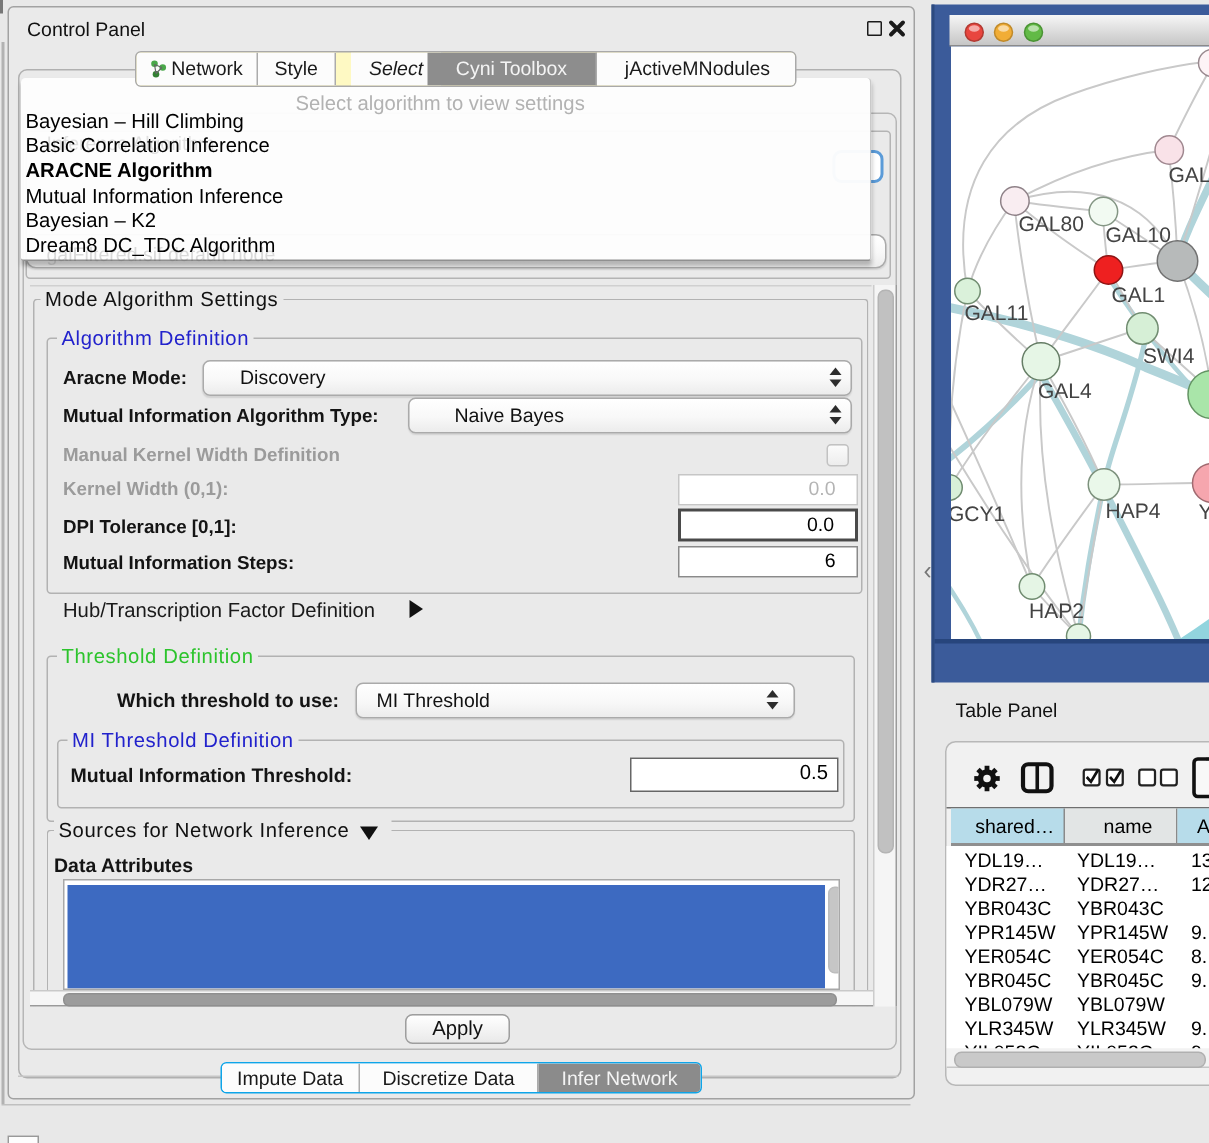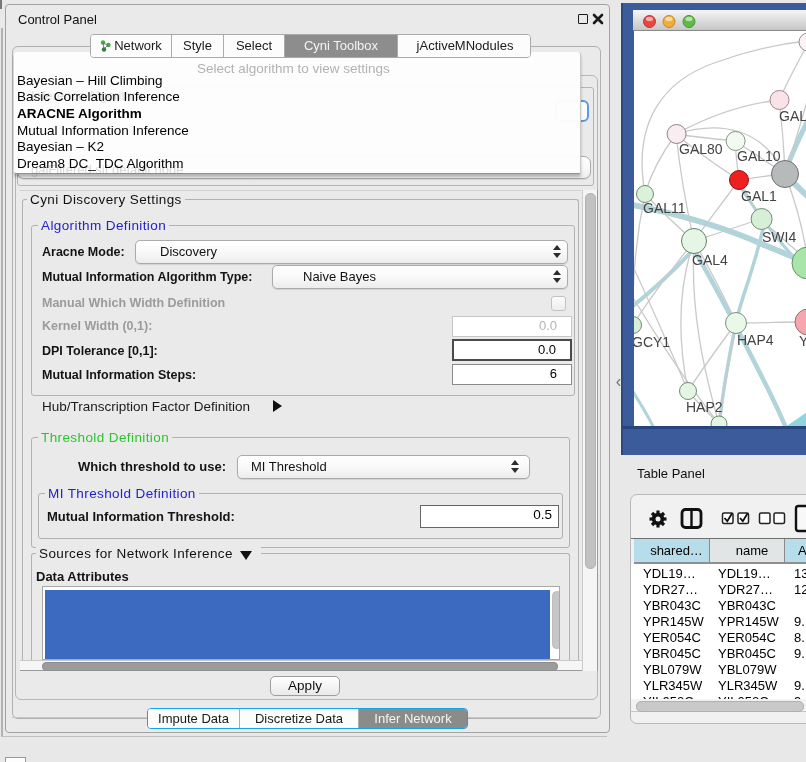--- a/index.html
+++ b/index.html
@@ -31,58 +31,58 @@
 <div class="ab" style="left:12px;top:46px;width:587px;height:671px;border:1px solid #b0b0b0;border-radius:6px;"></div>
 
 <div class="ab" style="left:90px;top:34px;width:441px;height:24px;background:#fef9c3;border:1px solid #a9a9a9;border-radius:4px;box-sizing:border-box;overflow:hidden;z-index:6;">
   <div class="seg" style="left:0;width:81px;"><svg width="11" height="12" style="vertical-align:-2px;margin-right:3px;">
           <circle cx="3" cy="2.5" r="2.2" fill="#4aa84a"></circle>
           <circle cx="8.5" cy="5" r="2.2" fill="#4aa84a"></circle>
           <circle cx="4" cy="9.5" r="2.2" fill="#338033"></circle>
           <path d="M3,3 L8,5 M8,5 L4,9 M3,3 L4,9" stroke="#666" stroke-width="0.8"></path>
         </svg>Network</div>
   <div class="seg" style="left:81px;width:52px;">Style</div>
-  <div class="seg" style="left:133px;width:61px;">Select</div>
+  <div class="seg" style="left:143px;width:61px;font-style:italic;">Select</div>
   <div class="seg" style="left:307px;width:134px;border-right:none;">jActiveMNodules</div>
   <div class="seg" style="left:194px;width:113px;background:#8d8d8d;color:#f4f4f4;">Cyni Toolbox</div>
 </div>
 
 <div class="ab" style="left:15px;top:75px;width:583px;height:625px;border:1px solid #b6b6b6;border-radius:6px;box-sizing:border-box;"></div>
 
 <div class="ab" style="left:17px;top:87px;width:577px;height:99px;border:1px solid #b4b4b4;border-radius:3px;box-sizing:border-box;"></div>
 <div class="ab" style="left:20px;top:190px;width:561px;height:1px;background:#d0d0d0;"></div>
 
 <div class="ab" style="left:555px;top:100px;width:34px;height:22px;border:2.5px solid #5b9bd8;border-radius:6px;background:#fff;box-sizing:border-box;"></div>
 <div class="combo" style="left:17px;top:156px;width:572px;height:21px;border-radius:7px;"></div>
 
 <div class="ab" style="left:14px;top:52px;width:566px;height:121px;background:rgba(253,253,253,0.97);border-bottom:1px solid #909090;border-right:1px solid #c9c9c9;border-radius:3px 3px 2px 2px;box-shadow:0 3px 3px rgba(0,0,0,0.25);"></div>
 <div class="ab" style="left:197px;top:61px;font-size:13.5px;color:#b2b2b2;">Select algorithm to view settings</div>
 <div class="ab" style="left:31px;top:88px;font-size:13px;color:rgba(90,90,90,0.18);">Inference Algorithm</div>
 <div class="ab" style="left:31px;top:162px;font-size:13px;color:rgba(90,90,90,0.22);">galFiltered.sif default node</div>
 <div class="ab" style="left:17px;top:72.5px;font-size:13.5px;color:#000;line-height:16.7px;white-space:nowrap;">Bayesian – Hill Climbing<br>Basic Correlation Inference<br><b>ARACNE Algorithm</b><br>Mutual Information Inference<br>Bayesian – K2<br>Dream8 DC_TDC Algorithm</div>
 
 <div class="grp" style="left:22px;top:199px;width:555px;height:471px;border-bottom:none;border-radius:3px 3px 0 0;"></div>
-<div class="gt" style="left:27px;top:192px;color:#111;">Cyni Discovery Settings</div>
+<div class="gt" style="left:27px;top:192px;color:#111;">Mode Algorithm Settings</div>
 
 <div class="grp" style="left:31px;top:225px;width:542px;height:169px;"></div>
 <div class="gt" style="left:38px;top:218px;color:#2222cc;">Algorithm Definition</div>
 
 <div class="blbl" style="left:42px;top:245px;">Aracne Mode:</div>
 <div class="combo" style="left:135px;top:240px;width:431px;height:22px;"></div>
 <div class="ctext" style="left:160px;top:244px;">Discovery</div>
 <div class="spin" style="left:553px;top:245px;border-left:4px solid transparent;border-right:4px solid transparent;border-bottom:5.5px solid #2c2c2c;"></div>
 <div class="spin" style="left:553px;top:253px;border-left:4px solid transparent;border-right:4px solid transparent;border-top:5.5px solid #2c2c2c;"></div>
 
 <div class="blbl" style="left:42px;top:270px;">Mutual Information Algorithm Type:</div>
 <div class="combo" style="left:272px;top:265px;width:294px;height:22px;"></div>
 <div class="ctext" style="left:303px;top:269px;">Naive Bayes</div>
 <div class="spin" style="left:553px;top:270px;border-left:4px solid transparent;border-right:4px solid transparent;border-bottom:5.5px solid #2c2c2c;"></div>
 <div class="spin" style="left:553px;top:278px;border-left:4px solid transparent;border-right:4px solid transparent;border-top:5.5px solid #2c2c2c;"></div>
 
-<div class="blbl" style="left:42px;top:296px;color:#9b9b9b;">Manual Which Width Definition</div>
+<div class="blbl" style="left:42px;top:296px;color:#9b9b9b;">Manual Kernel Width Definition</div>
 <div class="ab" style="left:551px;top:296px;width:13px;height:13px;border:1px solid #c2c2c2;border-radius:3px;background:linear-gradient(#fbfbfb,#ededed);"></div>
 
 <div class="blbl" style="left:42px;top:319px;color:#9b9b9b;">Kernel Width (0,1):</div>
 <div class="fld" style="left:452px;top:316px;width:104px;height:18px;border:1px solid #c6c6c6;color:#b4b4b4;padding:1px 14px 0 0;">0.0</div>
 
 <div class="blbl" style="left:42px;top:344px;">DPI Tolerance [0,1]:</div>
 <div class="fld" style="left:452px;top:339px;width:102px;height:17px;border:2px solid #4a4a4a;color:#000;padding:1px 14px 0 0;">0.0</div>
 
 <div class="blbl" style="left:42px;top:368px;">Mutual Information Steps:</div>
 <div class="fld" style="left:452px;top:364px;width:104px;height:18px;border:1px solid #8a8a8a;color:#000;padding:1px 14px 0 0;">6</div>

